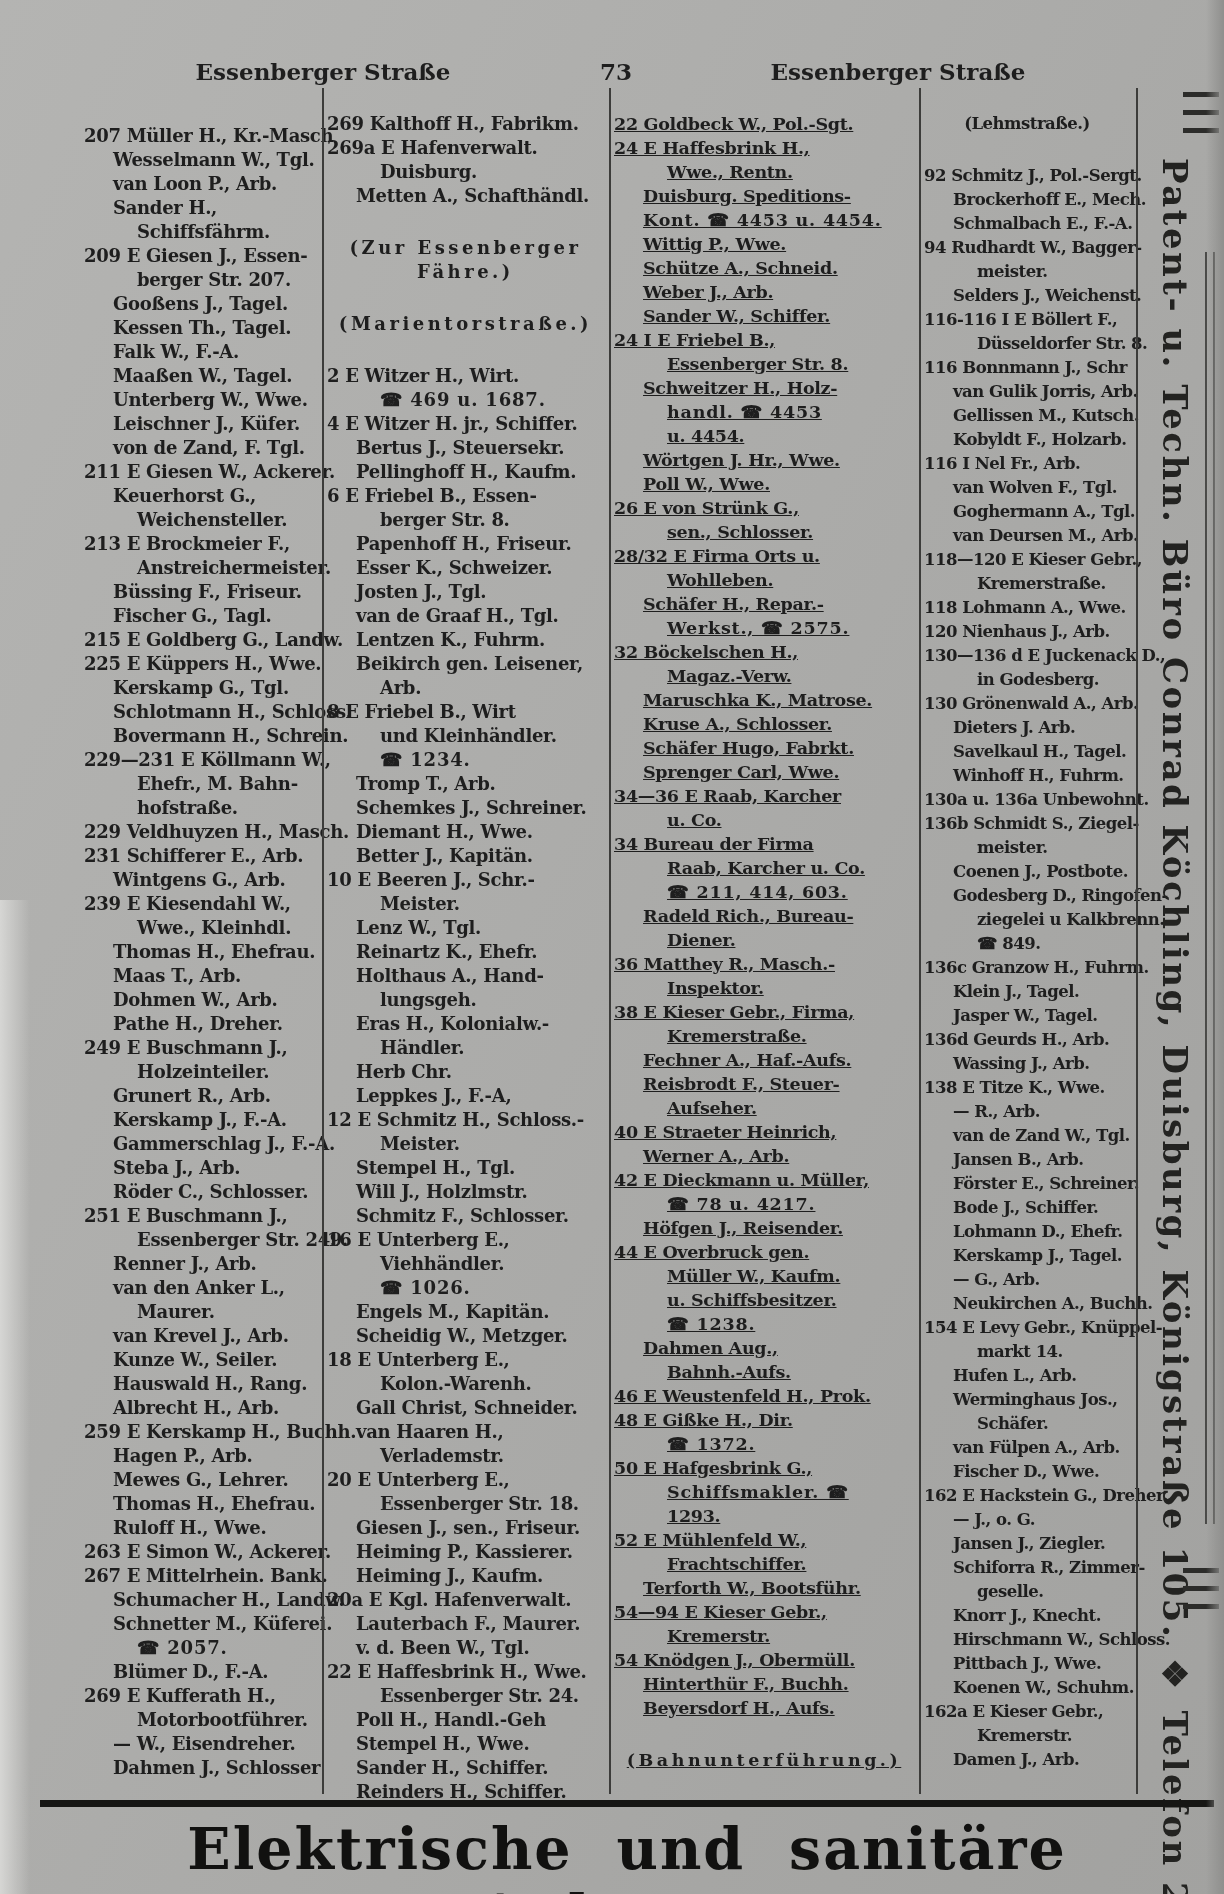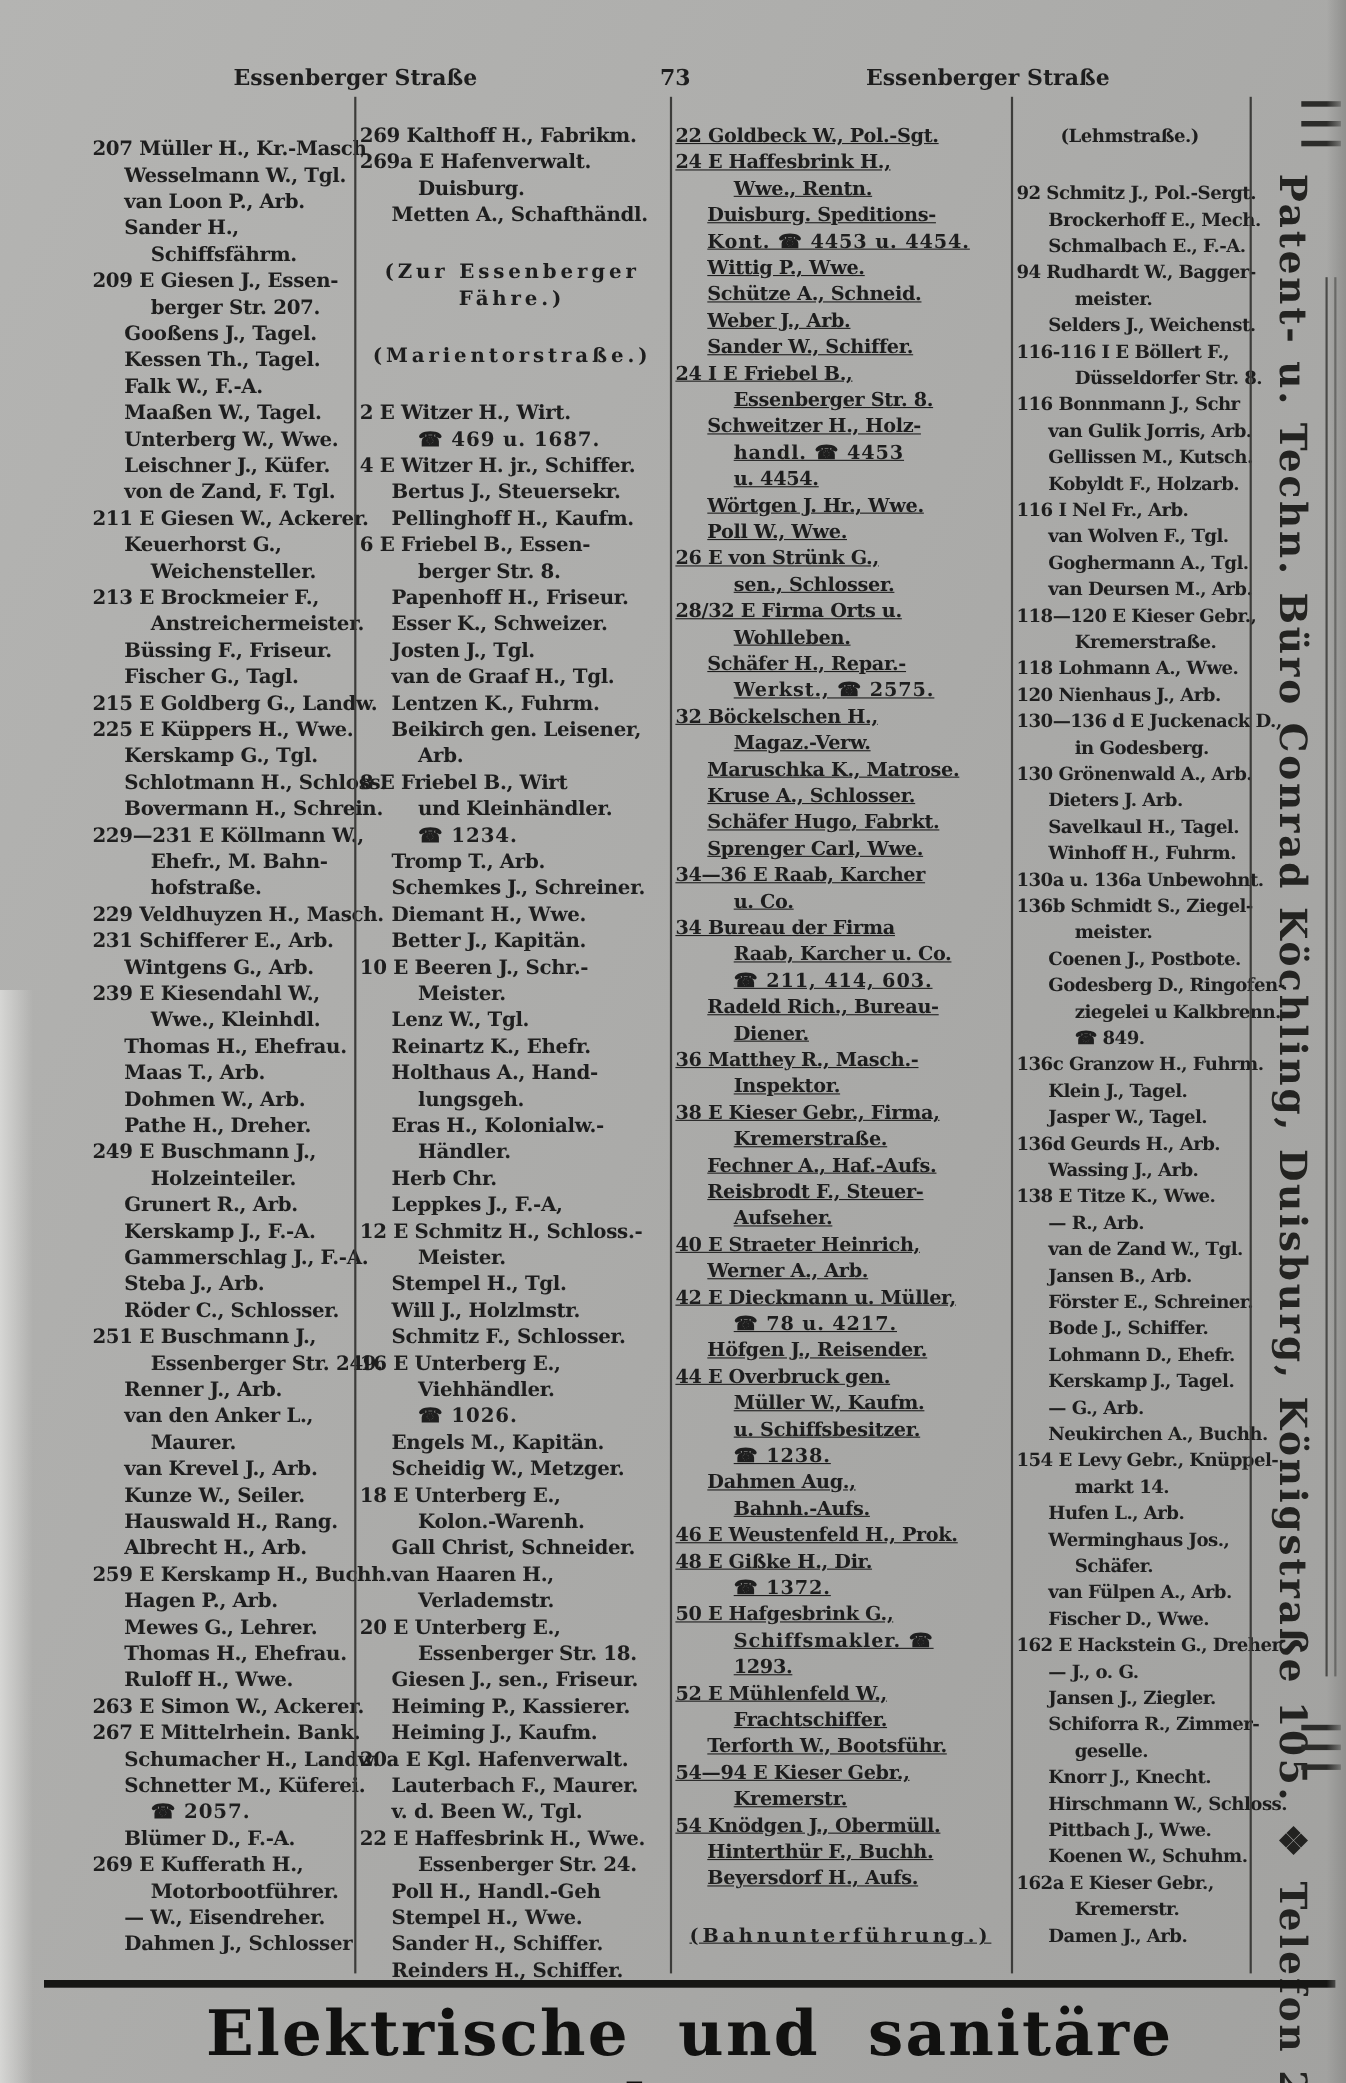--- a/index.html
+++ b/index.html
@@ -7,21 +7,21 @@
     position:relative;width:1224px;height:1894px;overflow:hidden;
     background:linear-gradient(115deg,#b4b4b2 0%,#adadab 40%,#a6a6a4 75%,#a2a2a0 100%);
     font-family:"DejaVu Serif","Liberation Serif",serif;
     color:#1e1e1e;
   }
   .page::before{content:"";position:absolute;left:0;top:900px;bottom:0;width:30px;
     background:linear-gradient(90deg,#d6d6d4,rgba(214,214,212,0));pointer-events:none;}
   .page::after{content:"";position:absolute;right:0;top:0;bottom:0;width:18px;
     background:linear-gradient(270deg,#8f8f8d,rgba(143,143,141,0));pointer-events:none;}
 
-  .hdr{position:absolute;top:58px;left:0;width:100%;height:36px;font-weight:bold;font-size:20px;}
+  .hdr{position:absolute;top:58px;left:0;width:100%;height:36px;font-weight:bold;font-size:23px;}
   .hdr .hl{position:absolute;left:163px;width:320px;text-align:center;}
   .hdr .hn{position:absolute;left:600px;width:90px;}
   .hdr .hr{position:absolute;left:748px;width:300px;text-align:center;}
 
   .cols{position:absolute;left:55px;top:112px;width:1080px;display:flex;align-items:flex-start;}
   .col{flex:none;}
   .col.c1{width:267px;padding-left:24px;box-sizing:border-box;margin-top:12px;}
   .col.c2{width:287px;}
   .col.c3{width:310px;text-decoration:underline;}
   .col.c4{width:216px;}

